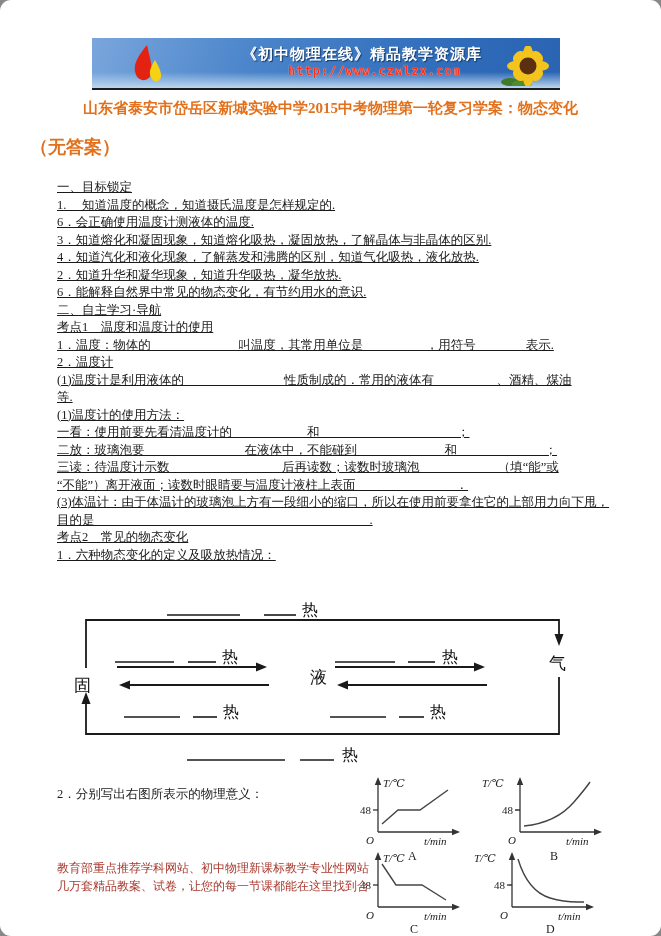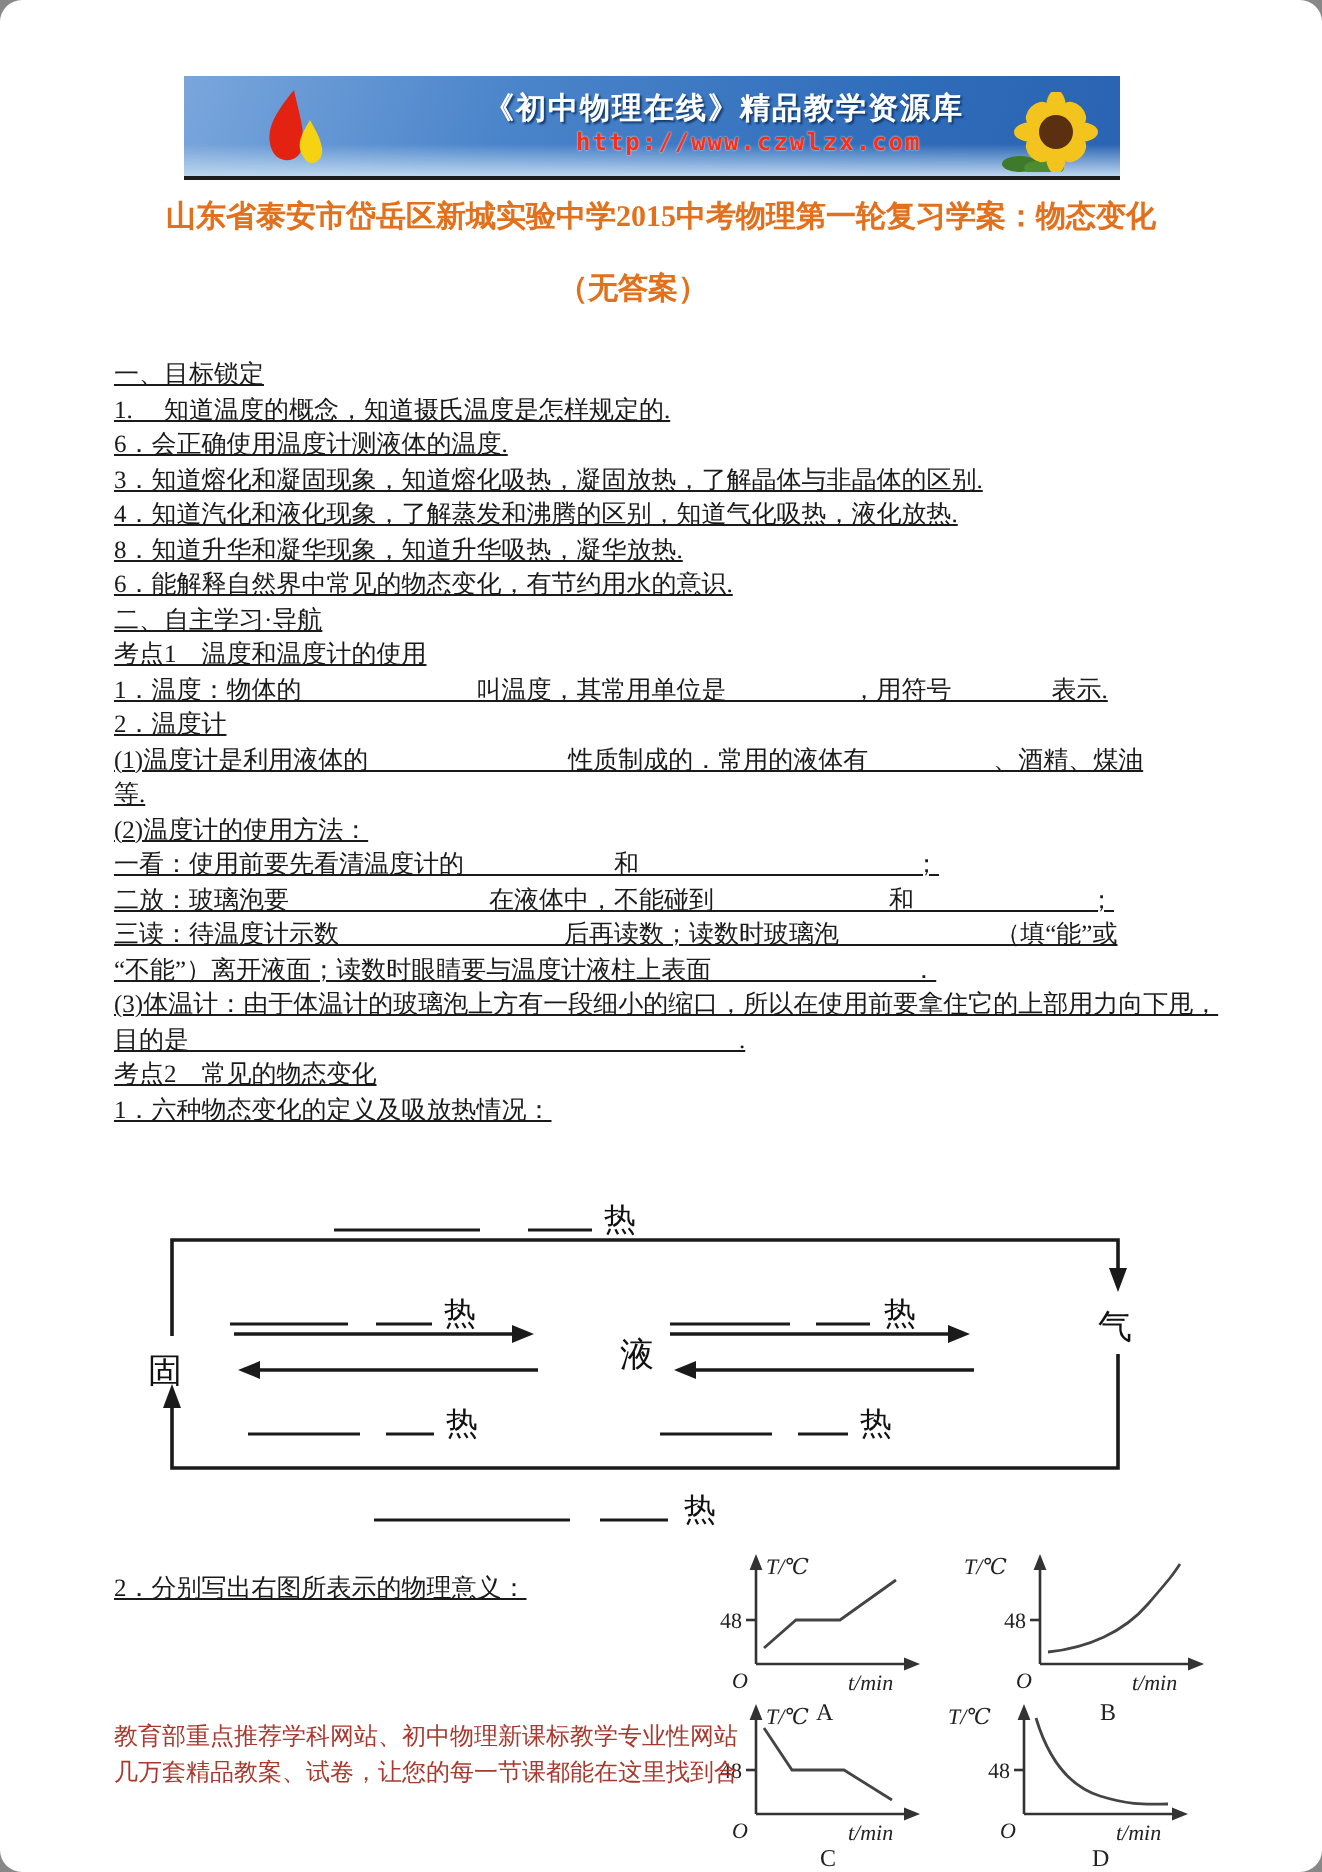--- a/index.html
+++ b/index.html
@@ -30,34 +30,34 @@
     text-shadow:0 0 1px #ffffff;
   }
   .banner-logo{position:absolute;left:36px;top:5px;}
   .banner-flower{position:absolute;right:8px;top:8px;}
   
   .doc-title{
     position:absolute;left:30px;top:99px;width:601px;text-align:center;
     color:#e2711d;font-weight:bold;font-size:15px;white-space:nowrap;
   }
   .doc-subtitle{
-    position:absolute;left:16px;top:135px;width:601px;text-align:center;
-    color:#e2711d;font-weight:bold;font-size:15px;
+    position:absolute;left:30px;top:135px;width:601px;
+    color:#e2711d;font-weight:bold;font-size:18px;
   }
   
   .body-text{
     position:absolute;left:57px;top:179px;width:568px;
     font-size:12.5px;line-height:17.5px;white-space:nowrap;
   }
   .body-text div{height:17.5px;overflow:visible;text-decoration:underline;}
   
   .diagram{position:absolute;left:72px;top:582px;}
   .diagram text{font-family:"Liberation Serif","DejaVu Serif",serif;fill:#111;}
   
-  .graphs-prompt{position:absolute;left:57px;top:786px;font-size:12.5px;text-decoration:underline;}
+  .graphs-prompt{position:absolute;left:57px;top:786px;font-size:12.5px;}
   .graph{position:absolute;}
   .graph text{font-family:"Liberation Serif","DejaVu Serif",serif;fill:#222;}
   .g-a{left:356px;top:774px;} .g-b{left:478px;top:774px;}
   .g-c{left:356px;top:849px;} .g-d{left:470px;top:849px;}
   
   .footer{
     position:absolute;left:57px;top:860px;width:312px;
     color:#a8392e;font-size:12px;line-height:17.5px;
     white-space:nowrap;overflow:hidden;
   }
@@ -97,29 +97,29 @@
 
   <div class="doc-title">山东省泰安市岱岳区新城实验中学2015中考物理第一轮复习学案：物态变化</div>
   <div class="doc-subtitle">（无答案）</div>
 
   <div class="body-text">
     <div>一、目标锁定</div>
     <div>1.　 知道温度的概念，知道摄氏温度是怎样规定的.</div>
     <div>6．会正确使用温度计测液体的温度.</div>
     <div>3．知道熔化和凝固现象，知道熔化吸热，凝固放热，了解晶体与非晶体的区别.</div>
     <div>4．知道汽化和液化现象，了解蒸发和沸腾的区别，知道气化吸热，液化放热.</div>
-    <div>8．知道升华和凝华现象，知道升华吸热，凝华放热.</div>
+    <div>2．知道升华和凝华现象，知道升华吸热，凝华放热.</div>
     <div>6．能解释自然界中常见的物态变化，有节约用水的意识.</div>
     <div>二、自主学习·导航</div>
     <div>考点1　温度和温度计的使用</div>
     <div>1．温度：物体的______________叫温度，其常用单位是__________，用符号________表示.</div>
     <div>2．温度计</div>
     <div>(1)温度计是利用液体的________________性质制成的．常用的液体有__________、酒精、煤油</div>
     <div>等.</div>
-    <div>(2)温度计的使用方法：</div>
+    <div>(1)温度计的使用方法：</div>
     <div>一看：使用前要先看清温度计的____________和______________________；</div>
     <div>二放：玻璃泡要________________在液体中，不能碰到______________和______________；</div>
     <div>三读：待温度计示数__________________后再读数；读数时玻璃泡 ____________（填“能”或</div>
     <div>“不能”）离开液面；读数时眼睛要与温度计液柱上表面________________．</div>
     <div>(3)体温计：由于体温计的玻璃泡上方有一段细小的缩口，所以在使用前要拿住它的上部用力向下甩，</div>
     <div>目的是____________________________________________.</div>
     <div>考点2　常见的物态变化</div>
     <div>1．六种物态变化的定义及吸放热情况：</div>
   </div>
 

